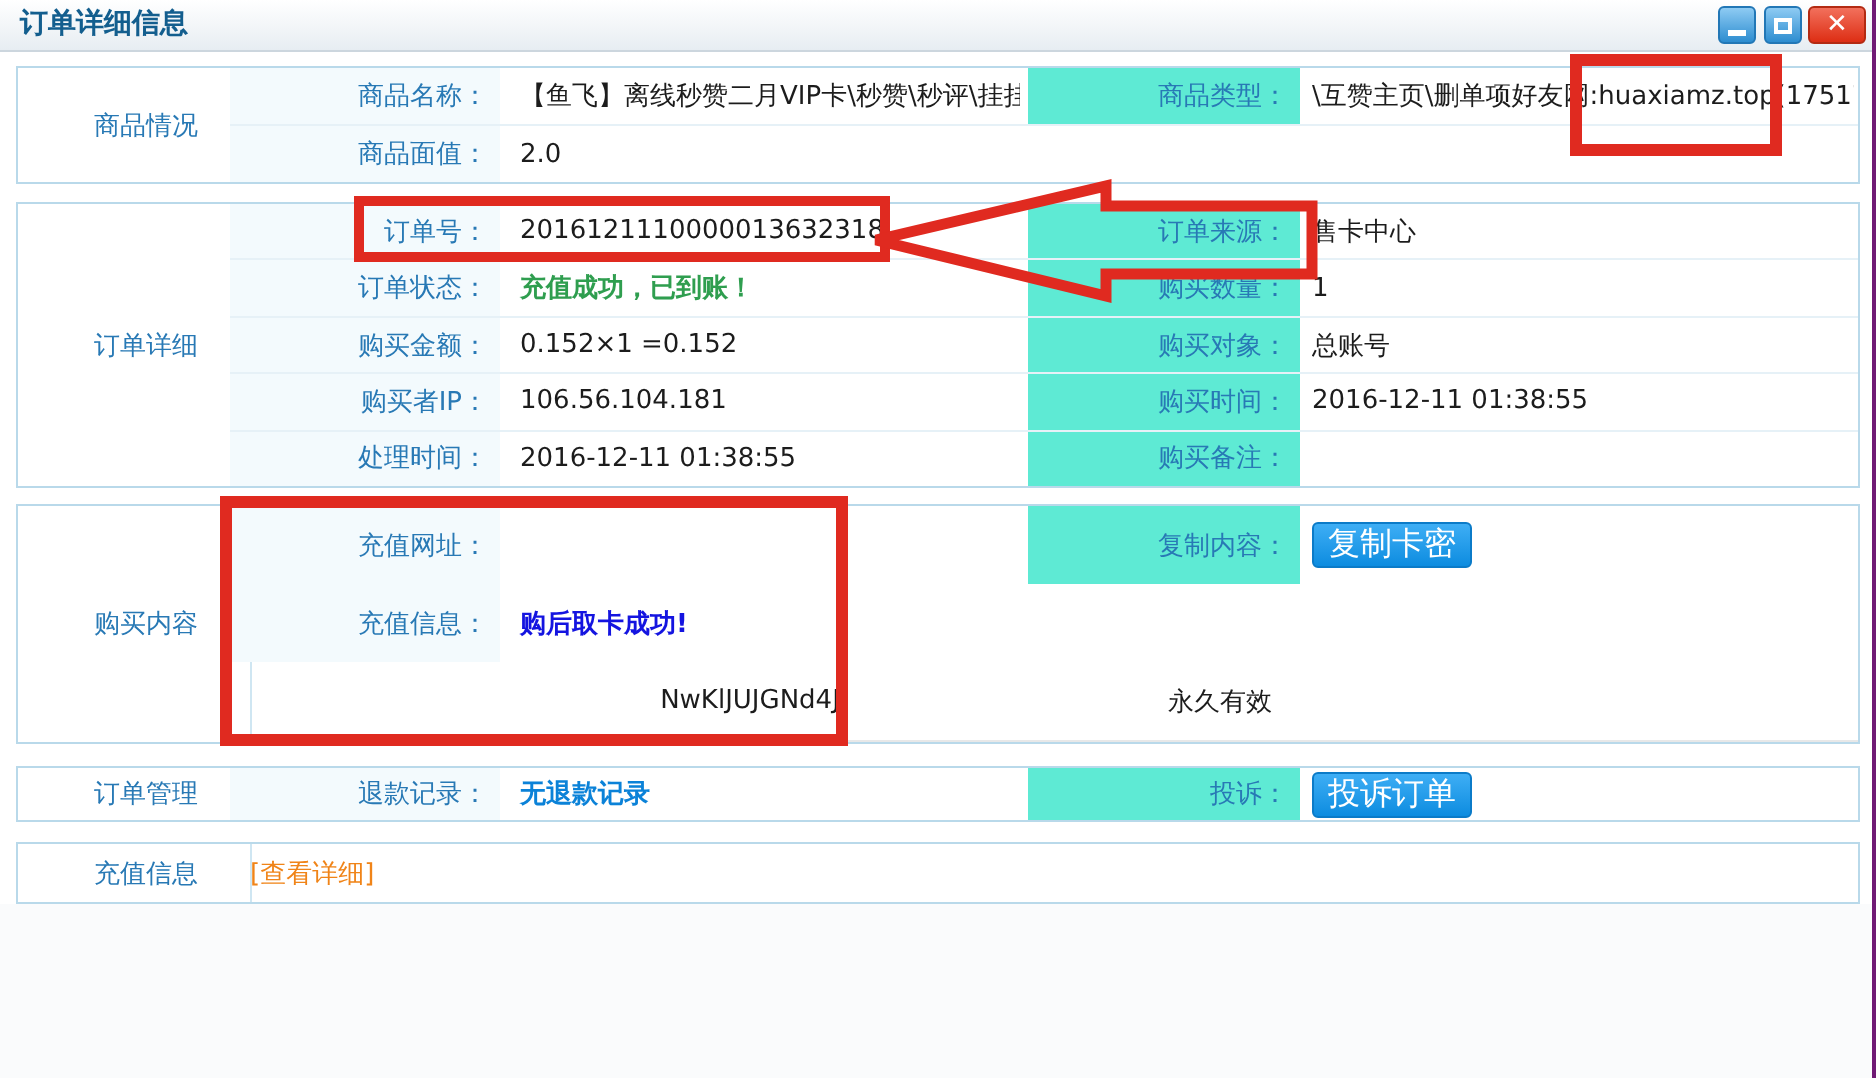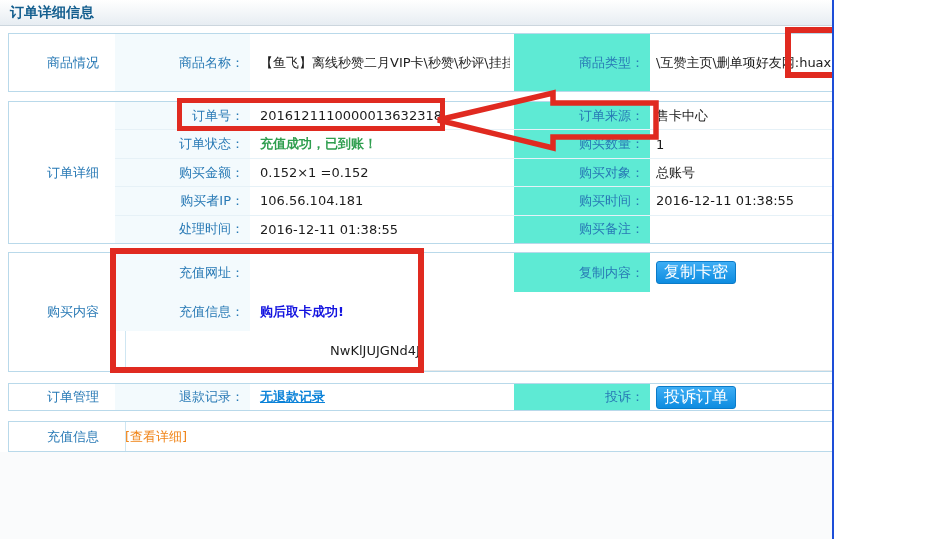--- a/index.html
+++ b/index.html
@@ -1,19 +1,19 @@
 <!DOCTYPE html>
 <html><head>
 <meta charset="utf-8">
 <style>
   * { margin:0; padding:0; box-sizing:border-box; }
   html,body { width:938px; height:539px; }
   body { font-family:"DejaVu Sans","Liberation Sans",sans-serif; font-size:13px; background:#fff; }
-  #stage { position:relative; width:834px; height:539px; overflow:hidden; background:#fff;
-           border-right:2px solid #1d4ed8;padding-left:40px; }
+  #stage { position:relative; width:938px; height:539px; overflow:hidden; background:#fff;
+           border-right:2px solid #701a75;padding-left:40px; }
 
   
   .titlebar { position:absolute; left:0; top:0; width:938px; height:26px;
               background:linear-gradient(#ffffff,#e7edf2); border-bottom:1px solid #ccd6de; }
   .title { position:absolute; left:10px; top:0; line-height:25px; font-size:14px; font-weight:bold; color:#135e8e; }
   .winbtn { position:absolute; top:3px; height:19px; border-radius:3px; cursor:pointer;
             display:flex; align-items:center; justify-content:center; }
   .winbtn.min { left:859px; width:19px; background:linear-gradient(#8ecbf3,#2d8dd0); border:1px solid #2277b6; }
   .winbtn.max { left:882px; width:19px; background:linear-gradient(#8ecbf3,#2d8dd0); border:1px solid #2277b6; }
   .winbtn.close { left:904px; width:29px; background:linear-gradient(#f2705c,#dd2e14); border:1px solid #b32a12;
@@ -30,21 +30,21 @@
   .frow:last-child { border-bottom:none; }
   .lcell { width:135px; align-self:stretch; background:#f3fafd; color:#2879b5;
            display:flex; align-items:center; justify-content:flex-end; padding-right:6px; }
   .vcell { padding-left:10px; color:#1c1c1c; white-space:nowrap; overflow:hidden; }
   .lcell2 { position:absolute; left:399px; top:0; bottom:0; width:136px; background:#5eead4; color:#2879b5;
             display:flex; align-items:center; justify-content:flex-end; padding-right:6px; }
   .vcell2 { position:absolute; left:541px; top:0; bottom:0; right:2px; display:flex; align-items:center;
             color:#1c1c1c; white-space:nowrap; overflow:hidden; }
   .green { color:#2f9e4f; font-weight:bold; }
   .blue-strong { color:#1414e0; font-weight:bold; }
-  .blue-info { color:#0b82d8; font-weight:bold;text-decoration:underline; }
+  .blue-info { color:#0b82d8; font-weight:bold; }
   .orange-link { color:#f08418; cursor:pointer; }
 
   
   .thead { background:#f2f3f5; }
   .thcell { position:absolute; top:0; bottom:0; display:flex; align-items:center; justify-content:center;
             color:#9aa2a8; }
   .tvcell { position:absolute; top:0; bottom:0; display:flex; align-items:center; justify-content:center;
             color:#1c1c1c; }
   .pos-card   { left:18px;  width:80px;  justify-content:flex-start; }
   .pos-pass   { left:200px; width:120px; }
@@ -83,20 +83,24 @@
   <div class="bottom-strip"></div>
 
   <div class="section" style="top:33px; height:59px;">
     <div class="sec-label">商品情况</div>
     <div class="sec-body">
       <div class="frow">
         <div class="lcell">商品名称：</div>
         <div class="vcell" style="width:260px;">【鱼飞】离线秒赞二月VIP卡\秒赞\秒评\挂挂</div>
         <div class="lcell2">商品类型：</div>
         <div class="vcell2">\互赞主页\删单项好友网:huaxiamz.top(17517</div>
+      </div>
+      <div class="frow">
+        <div class="lcell">商品面值：</div>
+        <div class="vcell">2.0</div>
       </div>
     </div>
   </div>
 
   <div class="section" style="top:101px; height:143px;">
     <div class="sec-label">订单详细</div>
     <div class="sec-body">
       <div class="frow">
         <div class="lcell">订单号：</div>
         <div class="vcell">2016121110000013632318</div>
@@ -141,20 +145,21 @@
           <div class="btn-blue">复制卡密</div>
         </div>
       </div>
       <div class="frow" style="border-bottom:none;">
         <div class="lcell">充值信息：</div>
         <div class="vcell blue-strong">购后取卡成功!</div>
       </div>
       <div class="frow" style="border-bottom:1px solid #e8e8e8;">
         <div class="tvcell pos-card"></div>
         <div class="tvcell pos-pass">NwKlJUJGNd4J</div>
+        <div class="tvcell pos-expire">永久有效</div>
         <div class="tvcell pos-gift"></div>
       </div>
     </div>
   </div>
 
   <div class="section" style="top:383px; height:28px;">
     <div class="sec-label">订单管理</div>
     <div class="sec-body">
       <div class="frow">
         <div class="lcell">退款记录：</div>

